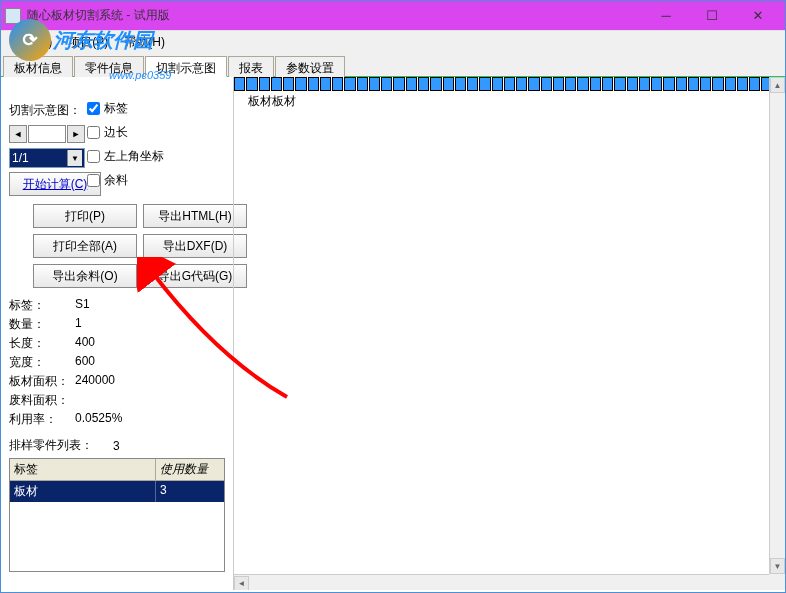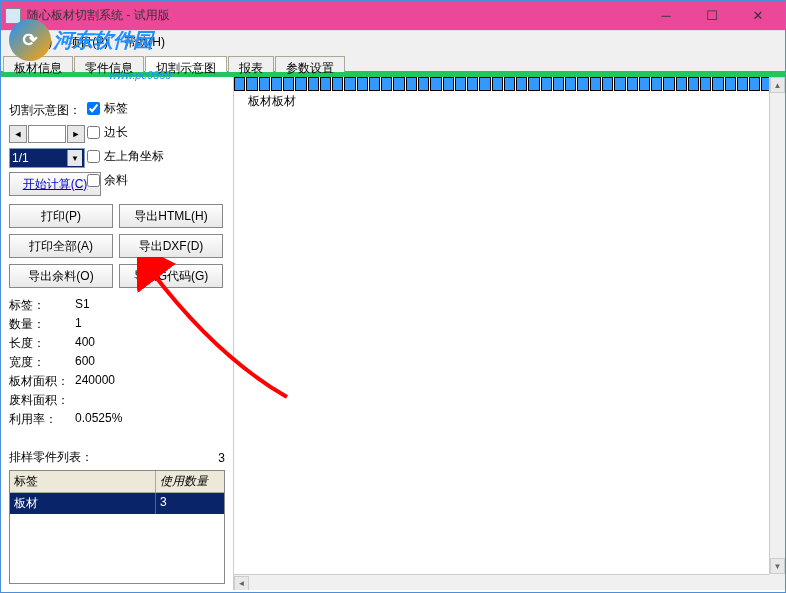--- a/index.html
+++ b/index.html
@@ -1,35 +1,35 @@
 <!DOCTYPE html>
 <html><head>
 <meta charset="utf-8">
 <style>
 * { margin: 0; padding: 0; box-sizing: border-box; font-family: "Microsoft YaHei", SimSun, sans-serif; font-size: 12px; }
 body { background: #fff; width: 786px; height: 593px; overflow: hidden; position: relative; }
 
 .window { width: 786px; height: 593px; border: 1px solid #4a90d9; background: #fff; position: relative; }
 
-.titlebar { height: 30px; background: #ec4899; display: flex; align-items: center; padding: 0 4px; border-bottom: 1px solid #e0e0e0; }
+.titlebar { height: 30px; background: #d946ef; display: flex; align-items: center; padding: 0 4px; border-bottom: 1px solid #e0e0e0; }
 .titlebar-icon { width: 16px; height: 16px; background: #d4e8f7; border: 1px solid #888; margin-right: 6px; }
 .titlebar-text { flex: 1; font-size: 12px; color: #333; }
 .win-controls { display: flex; }
 .win-btn { width: 46px; height: 28px; display: flex; align-items: center; justify-content: center; font-size: 13px; color: #333; cursor: pointer; }
 
 .watermark { position: absolute; top: 18px; left: 8px; z-index: 100; pointer-events: none; }
 .watermark-logo { display: inline-flex; align-items: center; }
 .wm-circle { width: 42px; height: 42px; border-radius: 50%; background: linear-gradient(135deg, #1e90ff, #ffa500); display: flex; align-items: center; justify-content: center; color: #fff; font-weight: bold; font-size: 18px; position: relative; }
 .wm-text { color: #1e90ff; font-size: 20px; font-weight: bold; margin-left: 2px; font-style: italic; }
 .wm-sub { position: absolute; top: 50px; left: 100px; color: #1e90ff; font-size: 11px; font-style: italic; }
 
 .menubar { height: 22px; display: flex; align-items: center; padding: 0 4px; background: #f0f0f0; }
 .menu-item { padding: 2px 8px; cursor: pointer; }
 
-.tabbar { height: 24px; display: flex; border-bottom: 6px solid #22c55e; background: #f0f0f0; padding-top: 2px; padding-left: 2px; }
+.tabbar { height: 24px; display: flex; border-bottom: 1px solid #22c55e; background: #f0f0f0; padding-top: 2px; padding-left: 2px; }
 .tab { padding: 3px 10px; border: 1px solid #aca899; border-bottom: none; margin-right: 1px; background: #f0f0f0; cursor: pointer; position: relative; top: 1px; }
 .tab.active { background: #fff; border-bottom: 1px solid #fff; z-index: 2; }
 
 .content { display: flex; height: calc(100% - 78px); }
 
 .left-panel { width: 232px; padding: 23px 8px; display: flex; flex-direction: column; }
 .right-panel { flex: 1; border-left: 1px solid #ccc; position: relative; overflow: hidden; }
 
 .row { display: flex; align-items: center; margin-bottom: 4px; min-height: 20px; }
 .label-col { width: 78px; }
@@ -40,28 +40,28 @@
 
 .spinner-group { display: flex; align-items: center; gap: 1px; }
 .spin-btn { width: 18px; height: 18px; border: 1px solid #888; background: #e8e8e8; display: flex; align-items: center; justify-content: center; font-size: 9px; cursor: pointer; }
 .spin-display { width: 38px; height: 18px; border: 1px solid #888; background: #fff; }
 .page-select { width: 76px; height: 20px; background: #0a246a; color: #fff; border: 1px solid #7f9db9; padding: 1px 2px; display: flex; align-items: center; justify-content: space-between; }
 .page-select-arrow { width: 15px; height: 16px; background: #e8e8e8; border-left: 1px solid #888; display: flex; align-items: center; justify-content: center; color: #000; font-size: 8px; }
 
 .btn { height: 24px; border: 1px solid #888; background: linear-gradient(#fefefe, #e8e8e8); padding: 0 6px; cursor: pointer; display: inline-flex; align-items: center; justify-content: center; font-size: 12px; }
 .btn-calc { width: 92px; color: #0000cc; text-decoration: underline; margin-top: 4px; }
 .btn-grid { display: grid; grid-template-columns: 104px 104px; gap: 6px 6px; margin-top: 8px; }
-.btn-grid .btn { width: 100%; }
+.btn-grid .btn { width: 100%; margin-left: 24px; }
 
 .info-block { margin-top: 8px; }
 .info-row { display: flex; padding: 1px 0; font-family: SimSun, monospace; }
 .info-label { width: 66px; }
 .info-val { flex: 1; }
 
-.parts-header { margin-top: 20px; display: flex; align-items: center; justify-content: space-between; }
+.parts-header { margin-top: 8px; display: flex; align-items: center; }
 .parts-count { margin-left: 20px; }
 
 .parts-table { margin-top: 4px; border: 1px solid #888; }
 .pt-head { display: flex; background: #ece9d8; }
 .pt-head-cell { padding: 2px 4px; border-right: 1px solid #aca899; border-bottom: 1px solid #aca899; background: #ece9d8; }
 .pt-head-cell:first-child { width: 146px; }
 .pt-head-cell:last-child { flex: 1; border-right: none; font-style: italic; }
 .pt-row { display: flex; background: #0a246a; color: #fff; }
 .pt-cell { padding: 2px 4px; }
 .pt-cell:first-child { width: 146px; border-right: 1px solid rgba(255,255,255,0.3); }

